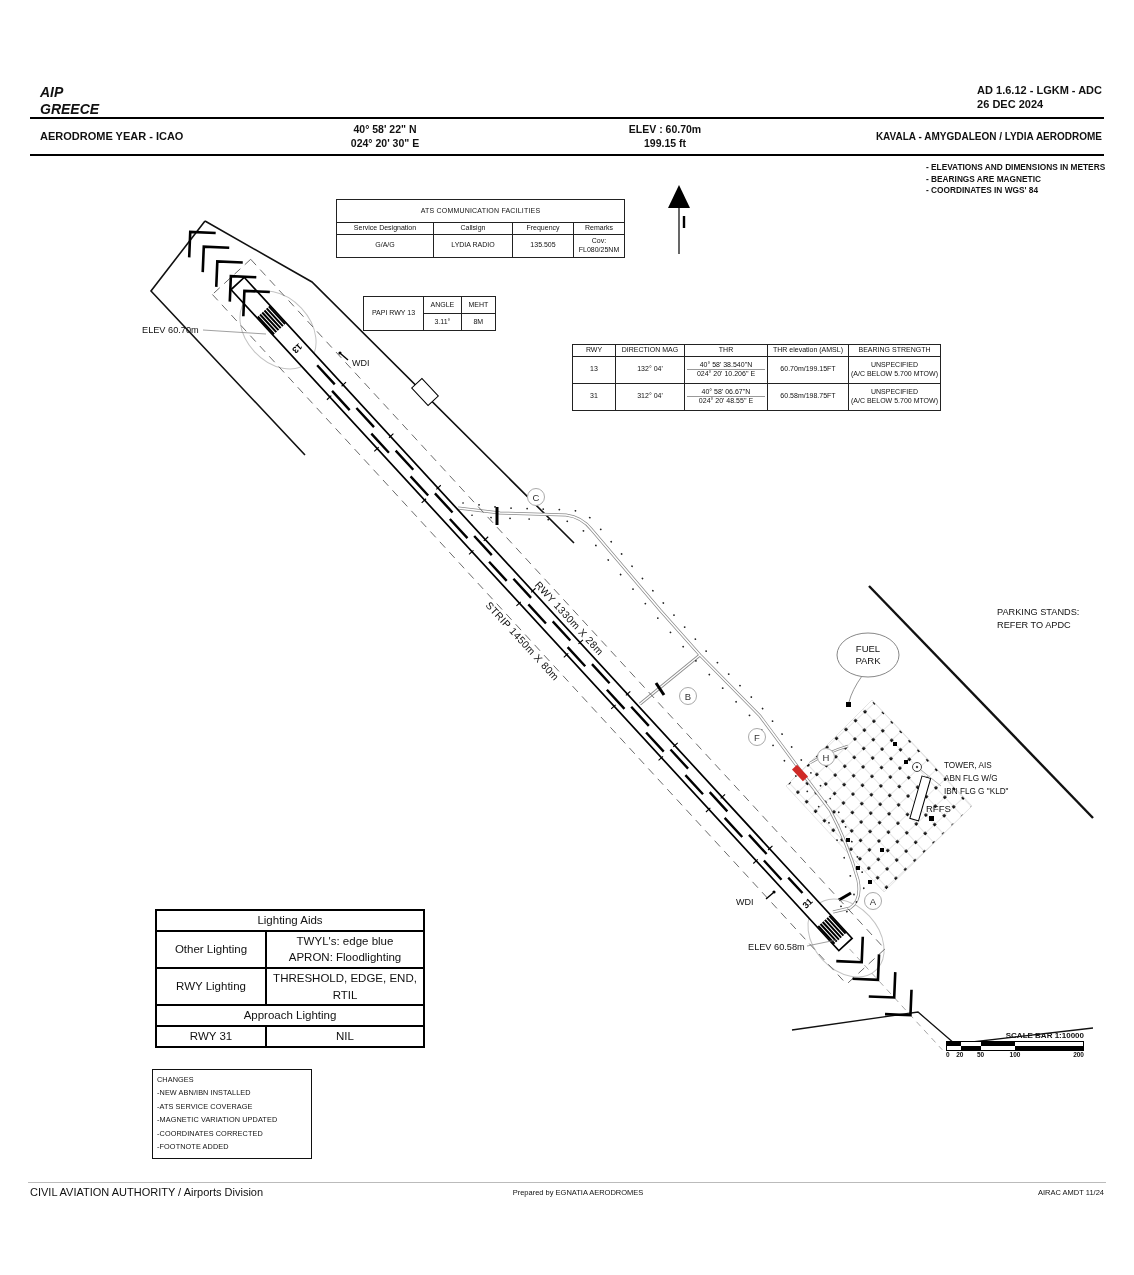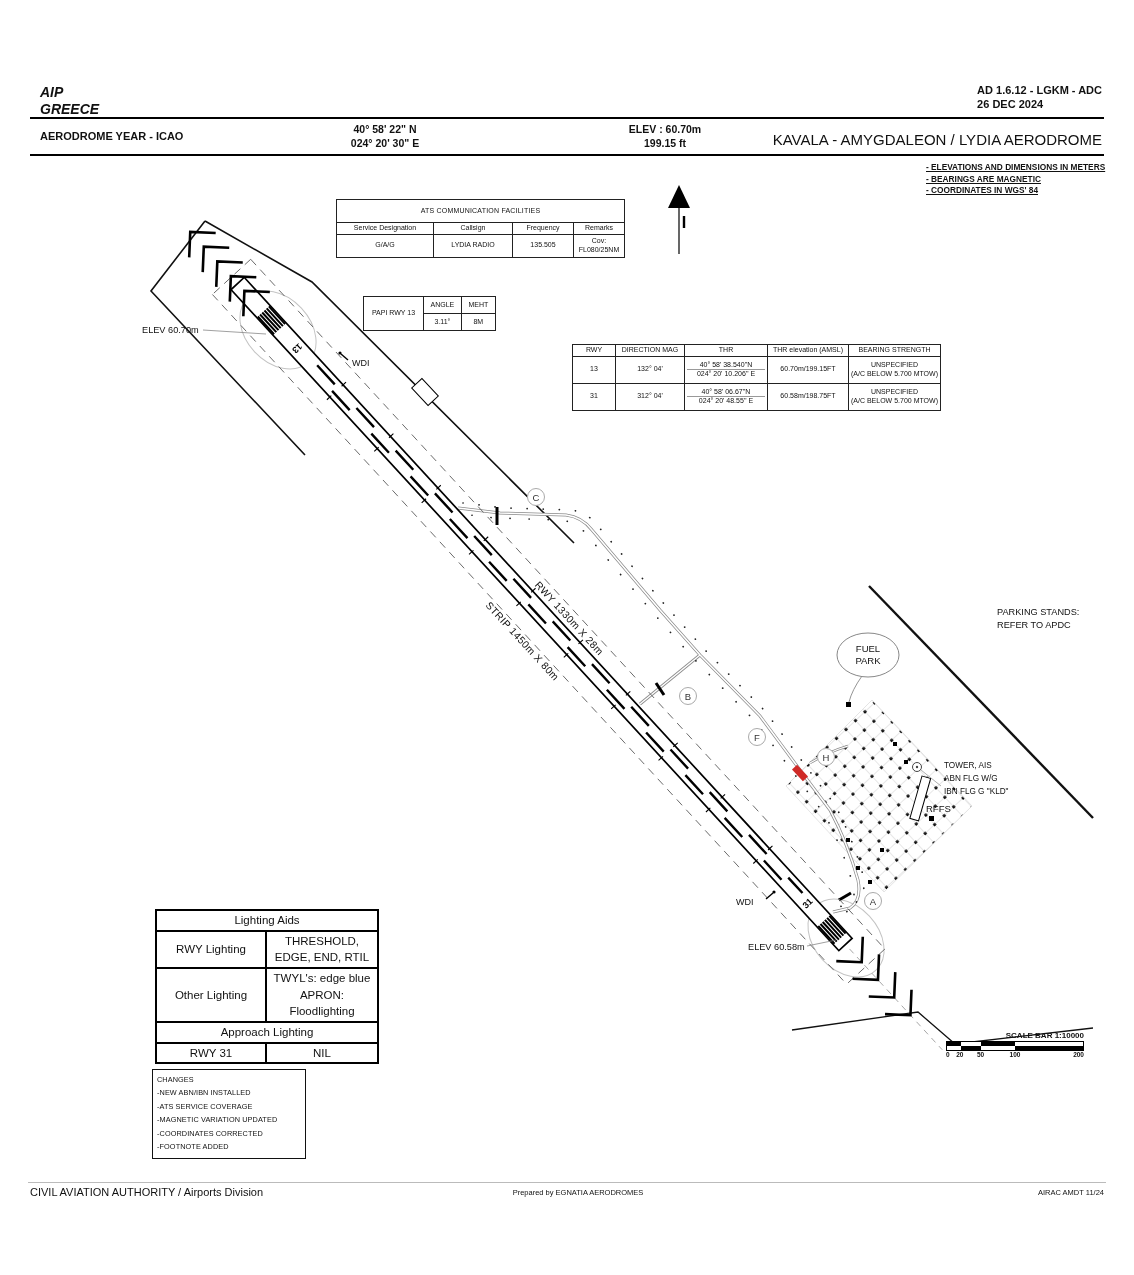--- a/index.html
+++ b/index.html
@@ -7,47 +7,47 @@
         font-family:"Liberation Sans",sans-serif;color:#111;}
   .abs{position:absolute;}
 
   
   .org{left:40px;top:84px;font-size:14px;font-weight:bold;line-height:1.2;font-style:italic;}
   .docref{right:32px;top:84px;font-size:11px;font-weight:bold;line-height:1.25;}
   .rule{left:30px;right:30px;border-top:2px solid #000;height:0;}
   .charttype{left:40px;top:130px;font-size:11px;font-weight:bold;}
   .coords{left:295px;top:122px;width:180px;font-size:10.5px;font-weight:bold;line-height:1.35;text-align:center;}
   .elevbox{left:585px;top:122px;width:160px;font-size:10.5px;font-weight:bold;line-height:1.35;text-align:center;}
-  .adname{right:32px;top:131px;font-size:15px;font-weight:normal;}
-  .notes{left:926px;top:162px;width:200px;font-size:8.3px;font-weight:bold;line-height:1.4;text-decoration:underline;}
+  .adname{right:32px;top:131px;font-size:10px;font-weight:bold;}
+  .notes{left:926px;top:162px;width:200px;font-size:8.3px;font-weight:bold;line-height:1.4;}
   .varblock{left:688px;top:213px;font-size:9.5px;line-height:1.55;}
 
   
   table{border-collapse:collapse;}
   .tiny td,.tiny th{border:1px solid #222;font-size:7px;font-weight:normal;
        text-align:center;vertical-align:middle;padding:1px 2px;line-height:1.25;}
   .tiny{border:1.5px solid #000;}
   .ats{left:336px;top:199px;width:289px;}
   .ats th{font-size:7px;}
   .ats .ttl{font-size:7px;font-weight:normal;letter-spacing:.2px;}
   .ats td{height:20px;}
   .papi{left:363px;top:296px;width:133px;}
   .papi td{height:14px;}
   .rwyt{left:572px;top:344px;width:369px;}
   .rwyt td{height:24px;}
   .thr2{border-top:1px solid #999;display:block;}
 
   
-  .light{left:155px;top:909px;width:224px;}
+  .light{left:155px;top:909px;width:270px;}
   .light td{border:2px solid #000;font-size:11.5px;text-align:center;
             vertical-align:middle;padding:1px 2px;line-height:1.45;}
 
   
   .changes{left:152px;top:1069px;width:146px;border:1.5px solid #111;
-           padding:3px 2px 4px 4px;font-size:7.3px;line-height:1.85;letter-spacing:.1px;}
+           padding:3px 8px 4px 4px;font-size:7.3px;line-height:1.85;letter-spacing:.1px;}
 
   
   .scale{left:946px;top:1031px;width:138px;font-size:8px;}
   .scale .ttl{font-weight:bold;text-align:right;margin-bottom:1px;font-size:8px;}
   .sbar{position:relative;height:8px;border:1px solid #000;display:flex;flex-direction:column;}
   .srow{display:flex;flex:1;}
   .sc{height:100%;}
   .sticks{position:relative;height:9px;font-size:6.5px;font-weight:bold;}
   .sticks span{position:absolute;top:0;transform:translateX(-50%);}
   .sticks .t0{left:0;transform:none;}
@@ -331,29 +331,29 @@
     </tr>
   </tbody>
     </table>
 
   <table class="abs light">
     <tbody>
         <tr>
           <td colspan="2">Lighting Aids</td>
         </tr>
     <tr>
-      <td style="width:104px">RWY Lighting</td>
-      <td>THRESHOLD, EDGE, END, RTIL</td>
-    </tr>
-    <tr>
       <td>Other Lighting</td>
       <td>
         <span>TWYL's: edge blue</span><br>
         <span>APRON: Floodlighting</span>
       </td>
+    </tr>
+    <tr>
+      <td style="width:104px">RWY Lighting</td>
+      <td>THRESHOLD, EDGE, END, RTIL</td>
     </tr>
     <tr>
           <td colspan="2">Approach Lighting</td>
         </tr>
     <tr>
       <td>RWY 31</td>
       <td>NIL</td>
     </tr>
   </tbody>
     </table>

